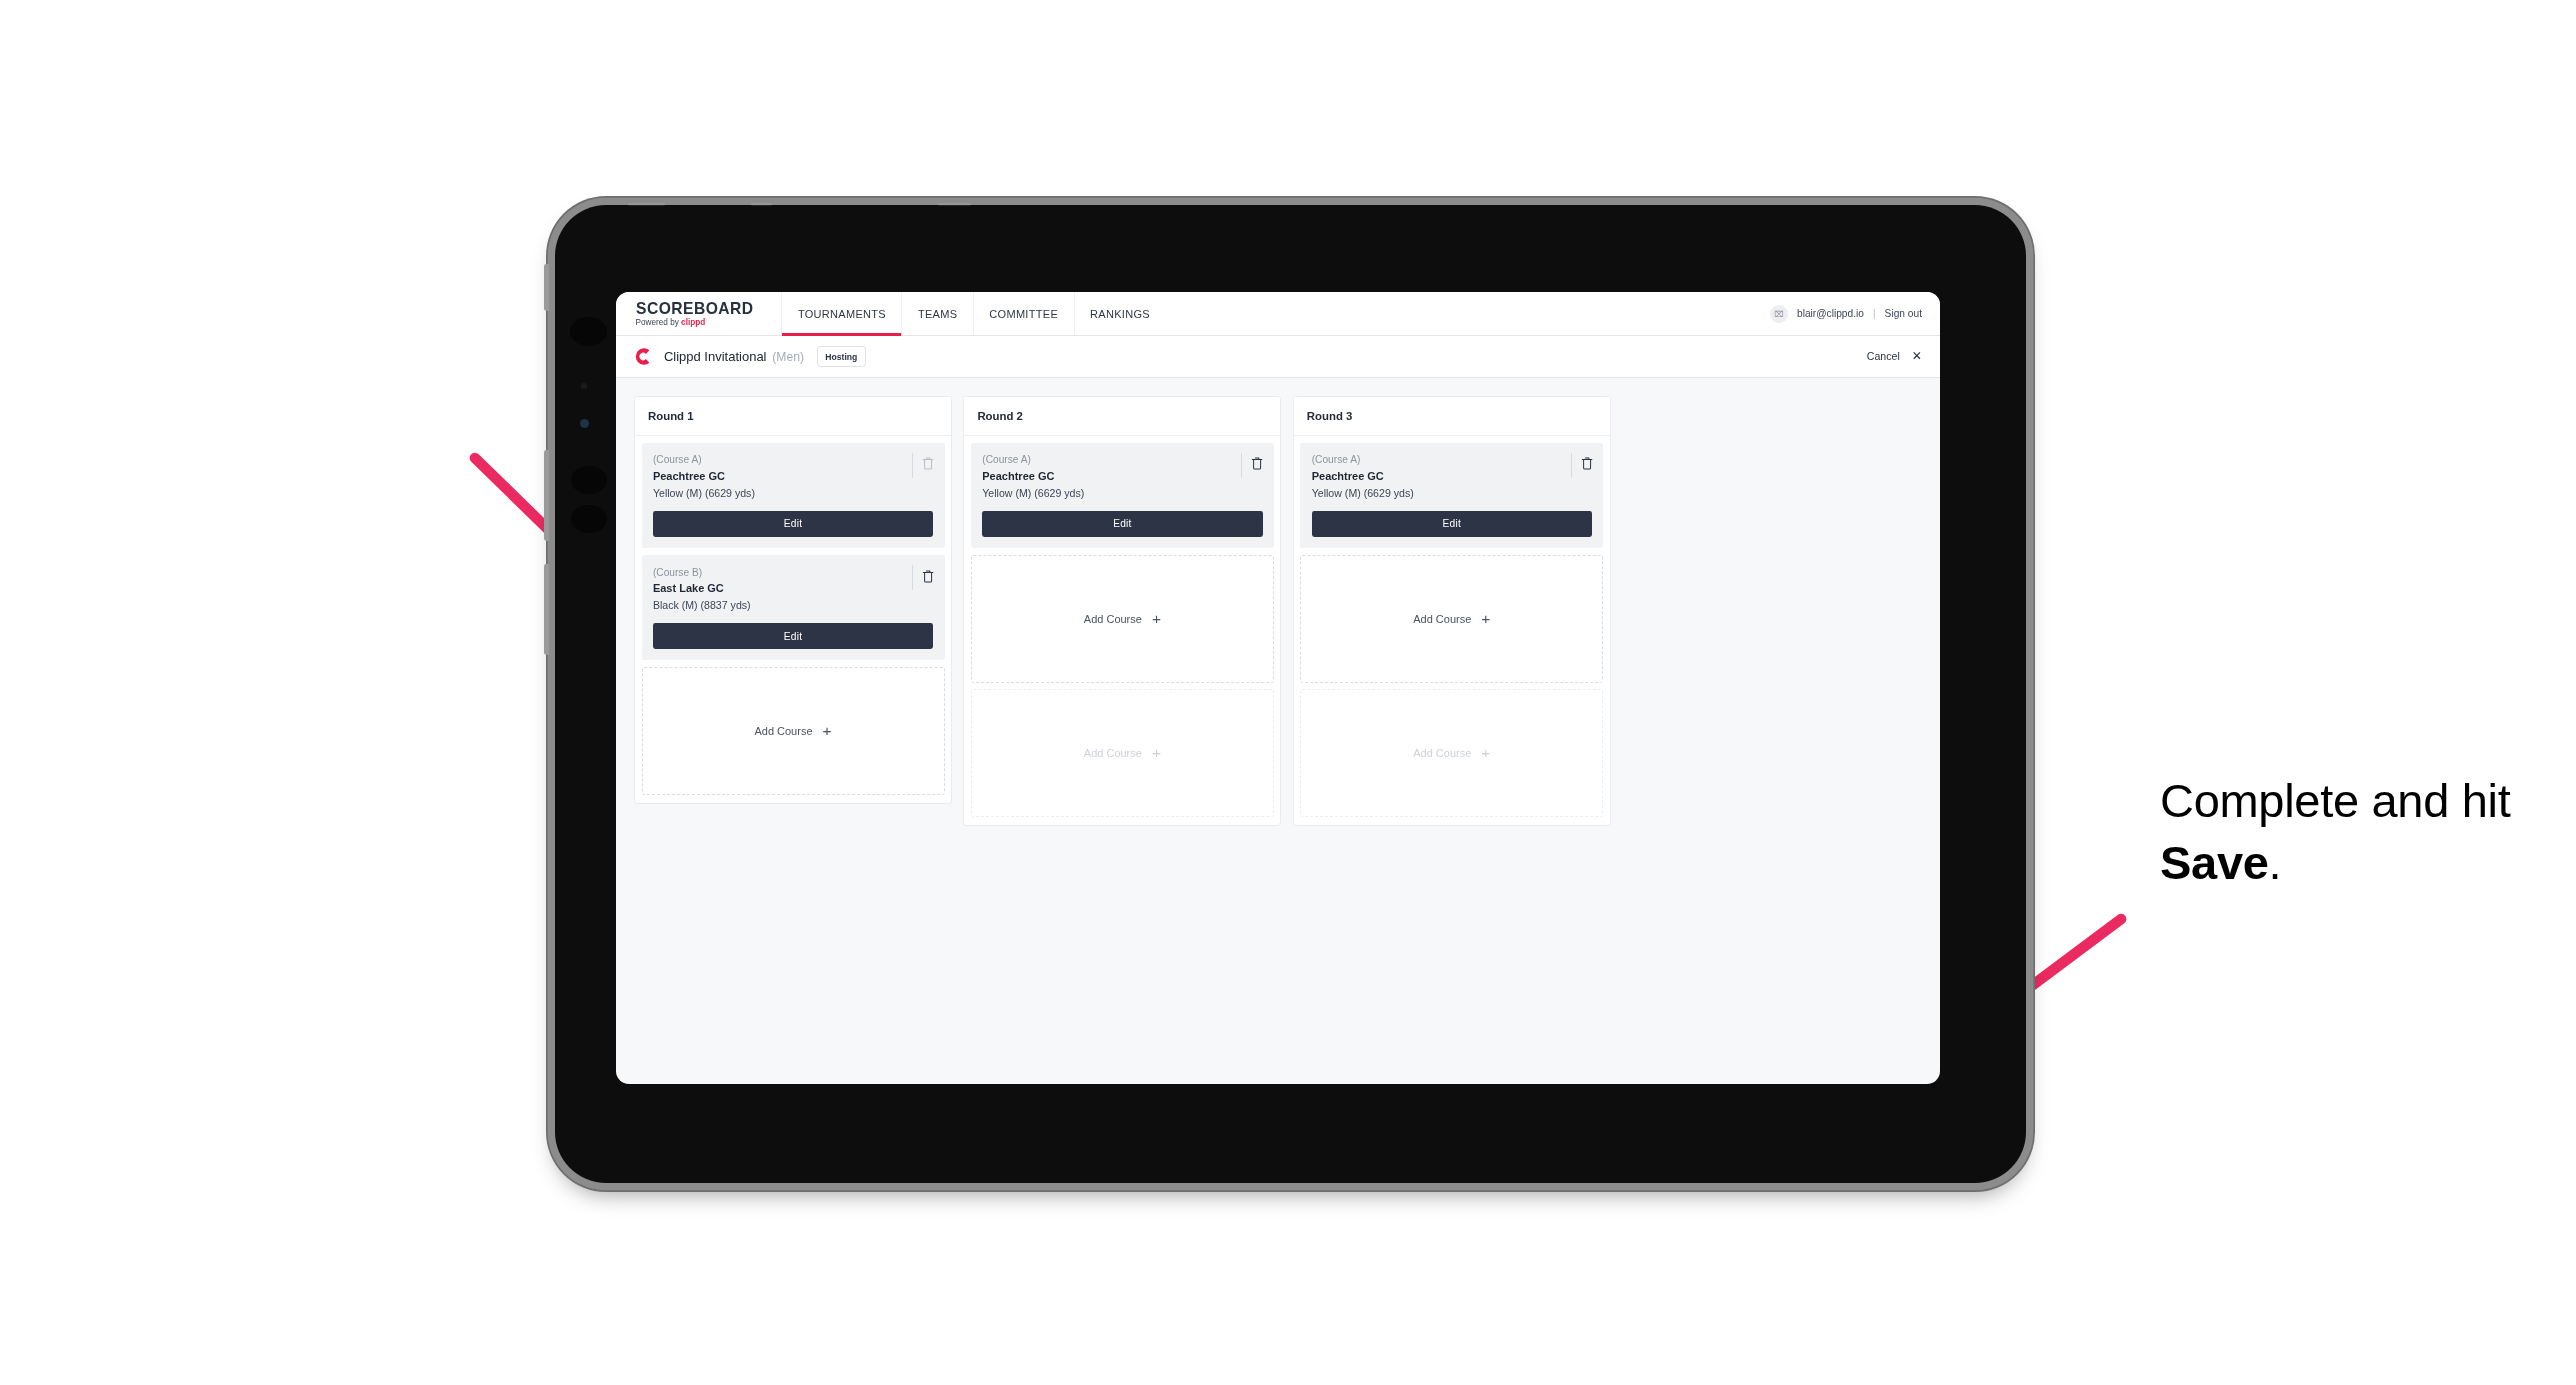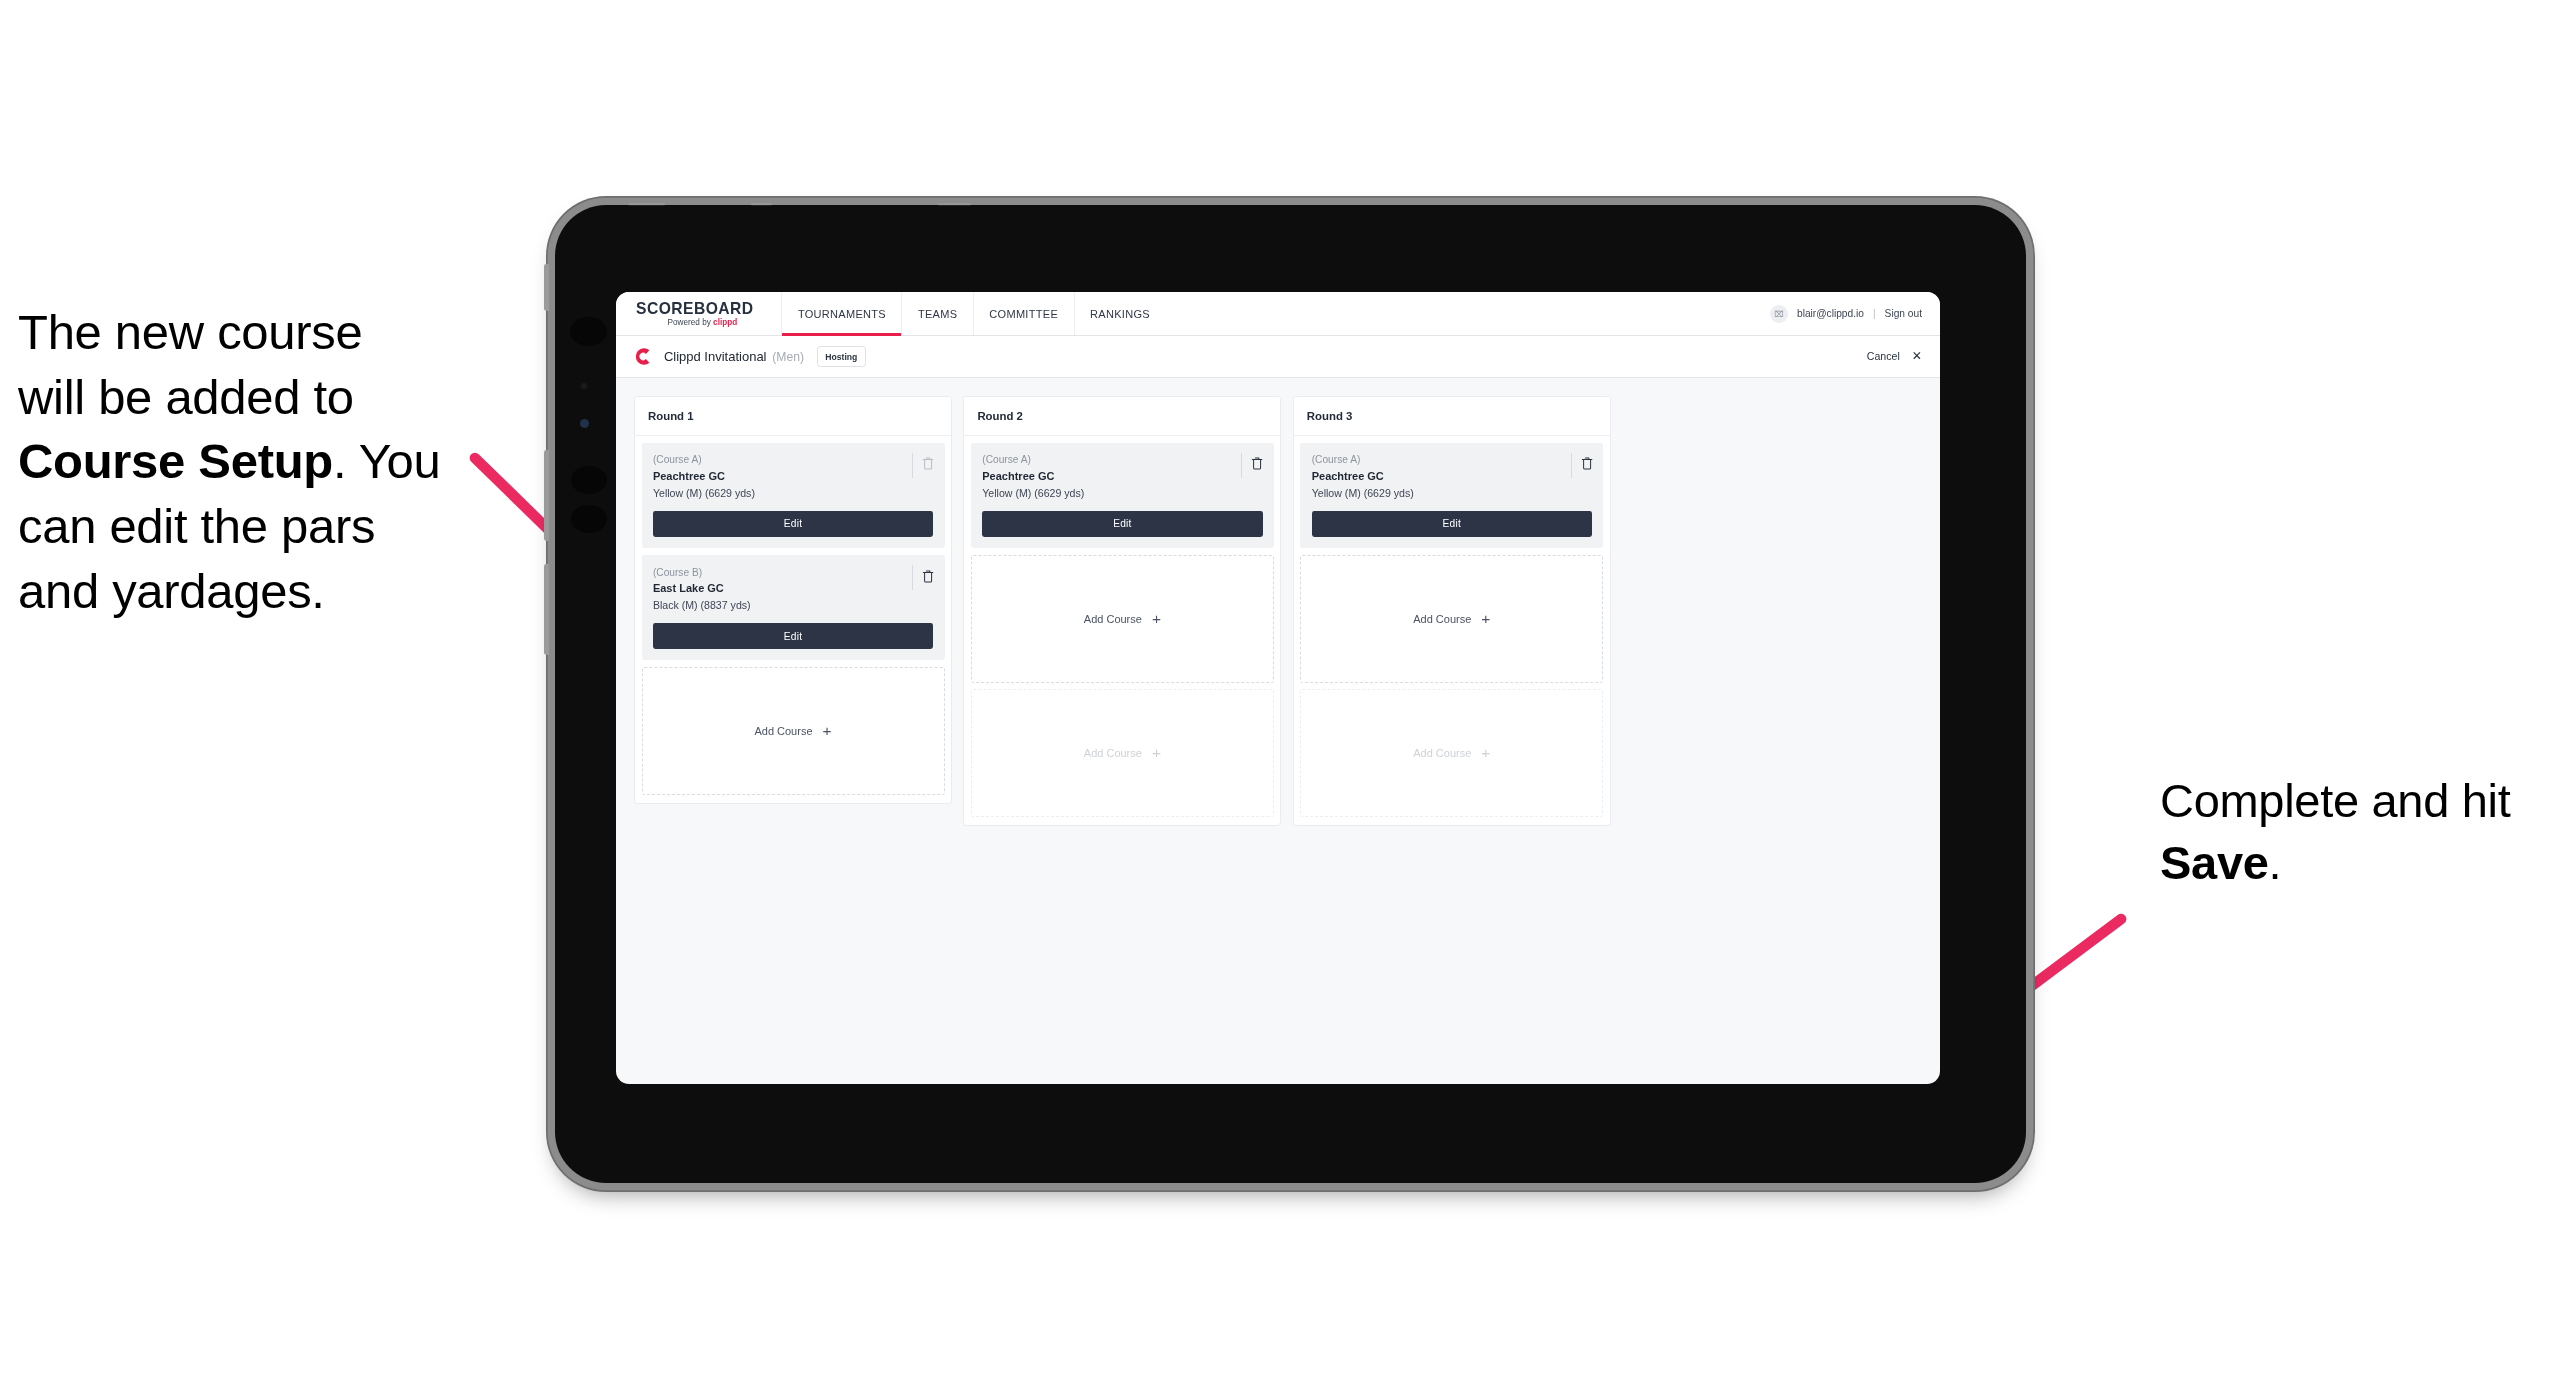--- a/index.html
+++ b/index.html
@@ -77,21 +77,21 @@
     display: flex; flex-direction: column; justify-content: center;
     padding: 0 18px 0 19.6px; min-width: 124px;
   }
   #brand-title {
     font-size: 17px; font-weight: 700; color: #26303f;
     letter-spacing: 0.5px; line-height: 1;
     font-family: "Liberation Sans", sans-serif;
     transform: scaleX(0.92); transform-origin: left center;
   }
   #brand-sub {
-    font-size: 8.2px; color: #3b4453; margin-top: 2.4px; line-height: 1; margin-left: 32px;
+    font-size: 8.2px; color: #3b4453; margin-top: 2.4px; line-height: 1;
   }
   #brand-sub .clippd { color: #e81f4a; font-weight: 700; }
 
   .topnav-item {
     display: flex; align-items: center; padding: 0 15.5px;
     font-size: 11px; color: #2e3645; letter-spacing: 0.3px;
     border-left: 0.8px solid #eceef1;
     position: relative; cursor: pointer;
   }
   .topnav-item:last-of-type { border-right: 0.8px solid #eceef1; }
@@ -196,21 +196,20 @@
   .add-course .ac-plus { font-size: 15.5px; color: #4a5263; line-height: 1; font-weight: 300; }
   .add-course.muted { border-color: #eceef1; }
   .add-course.muted .ac-text,
   .add-course.muted .ac-plus { color: #cdd1d7; }
 </style>
 </head>
 <body>
 
 <div id="stage">
 
-  <div class="annot" id="annot-left"><span>The new course will be added to </span><b>Course Setup</b><span>. You can edit the pars and yardages.</span></div>
 
   <div class="annot" id="annot-right"><span>Complete and hit </span><b>Save</b><span>.</span></div>
 
   <svg class="arrow-svg" id="arrow-left" style="left:457px; top:440px;" width="212" height="212" viewBox="0 0 260 260">
     <line x1="22" y1="22" x2="196" y2="192" stroke="#ec2a62" stroke-width="13" stroke-linecap="round"></line>
     <polygon points="232,236 172,186 196,214 182,170" fill="#ec2a62"></polygon>
     <polygon points="234,238 166,188 214,186" fill="#ec2a62"></polygon>
   </svg>
 
   <svg class="arrow-svg" id="arrow-right" style="left:1952px; top:909px;" width="187" height="147" viewBox="0 0 230 180">

